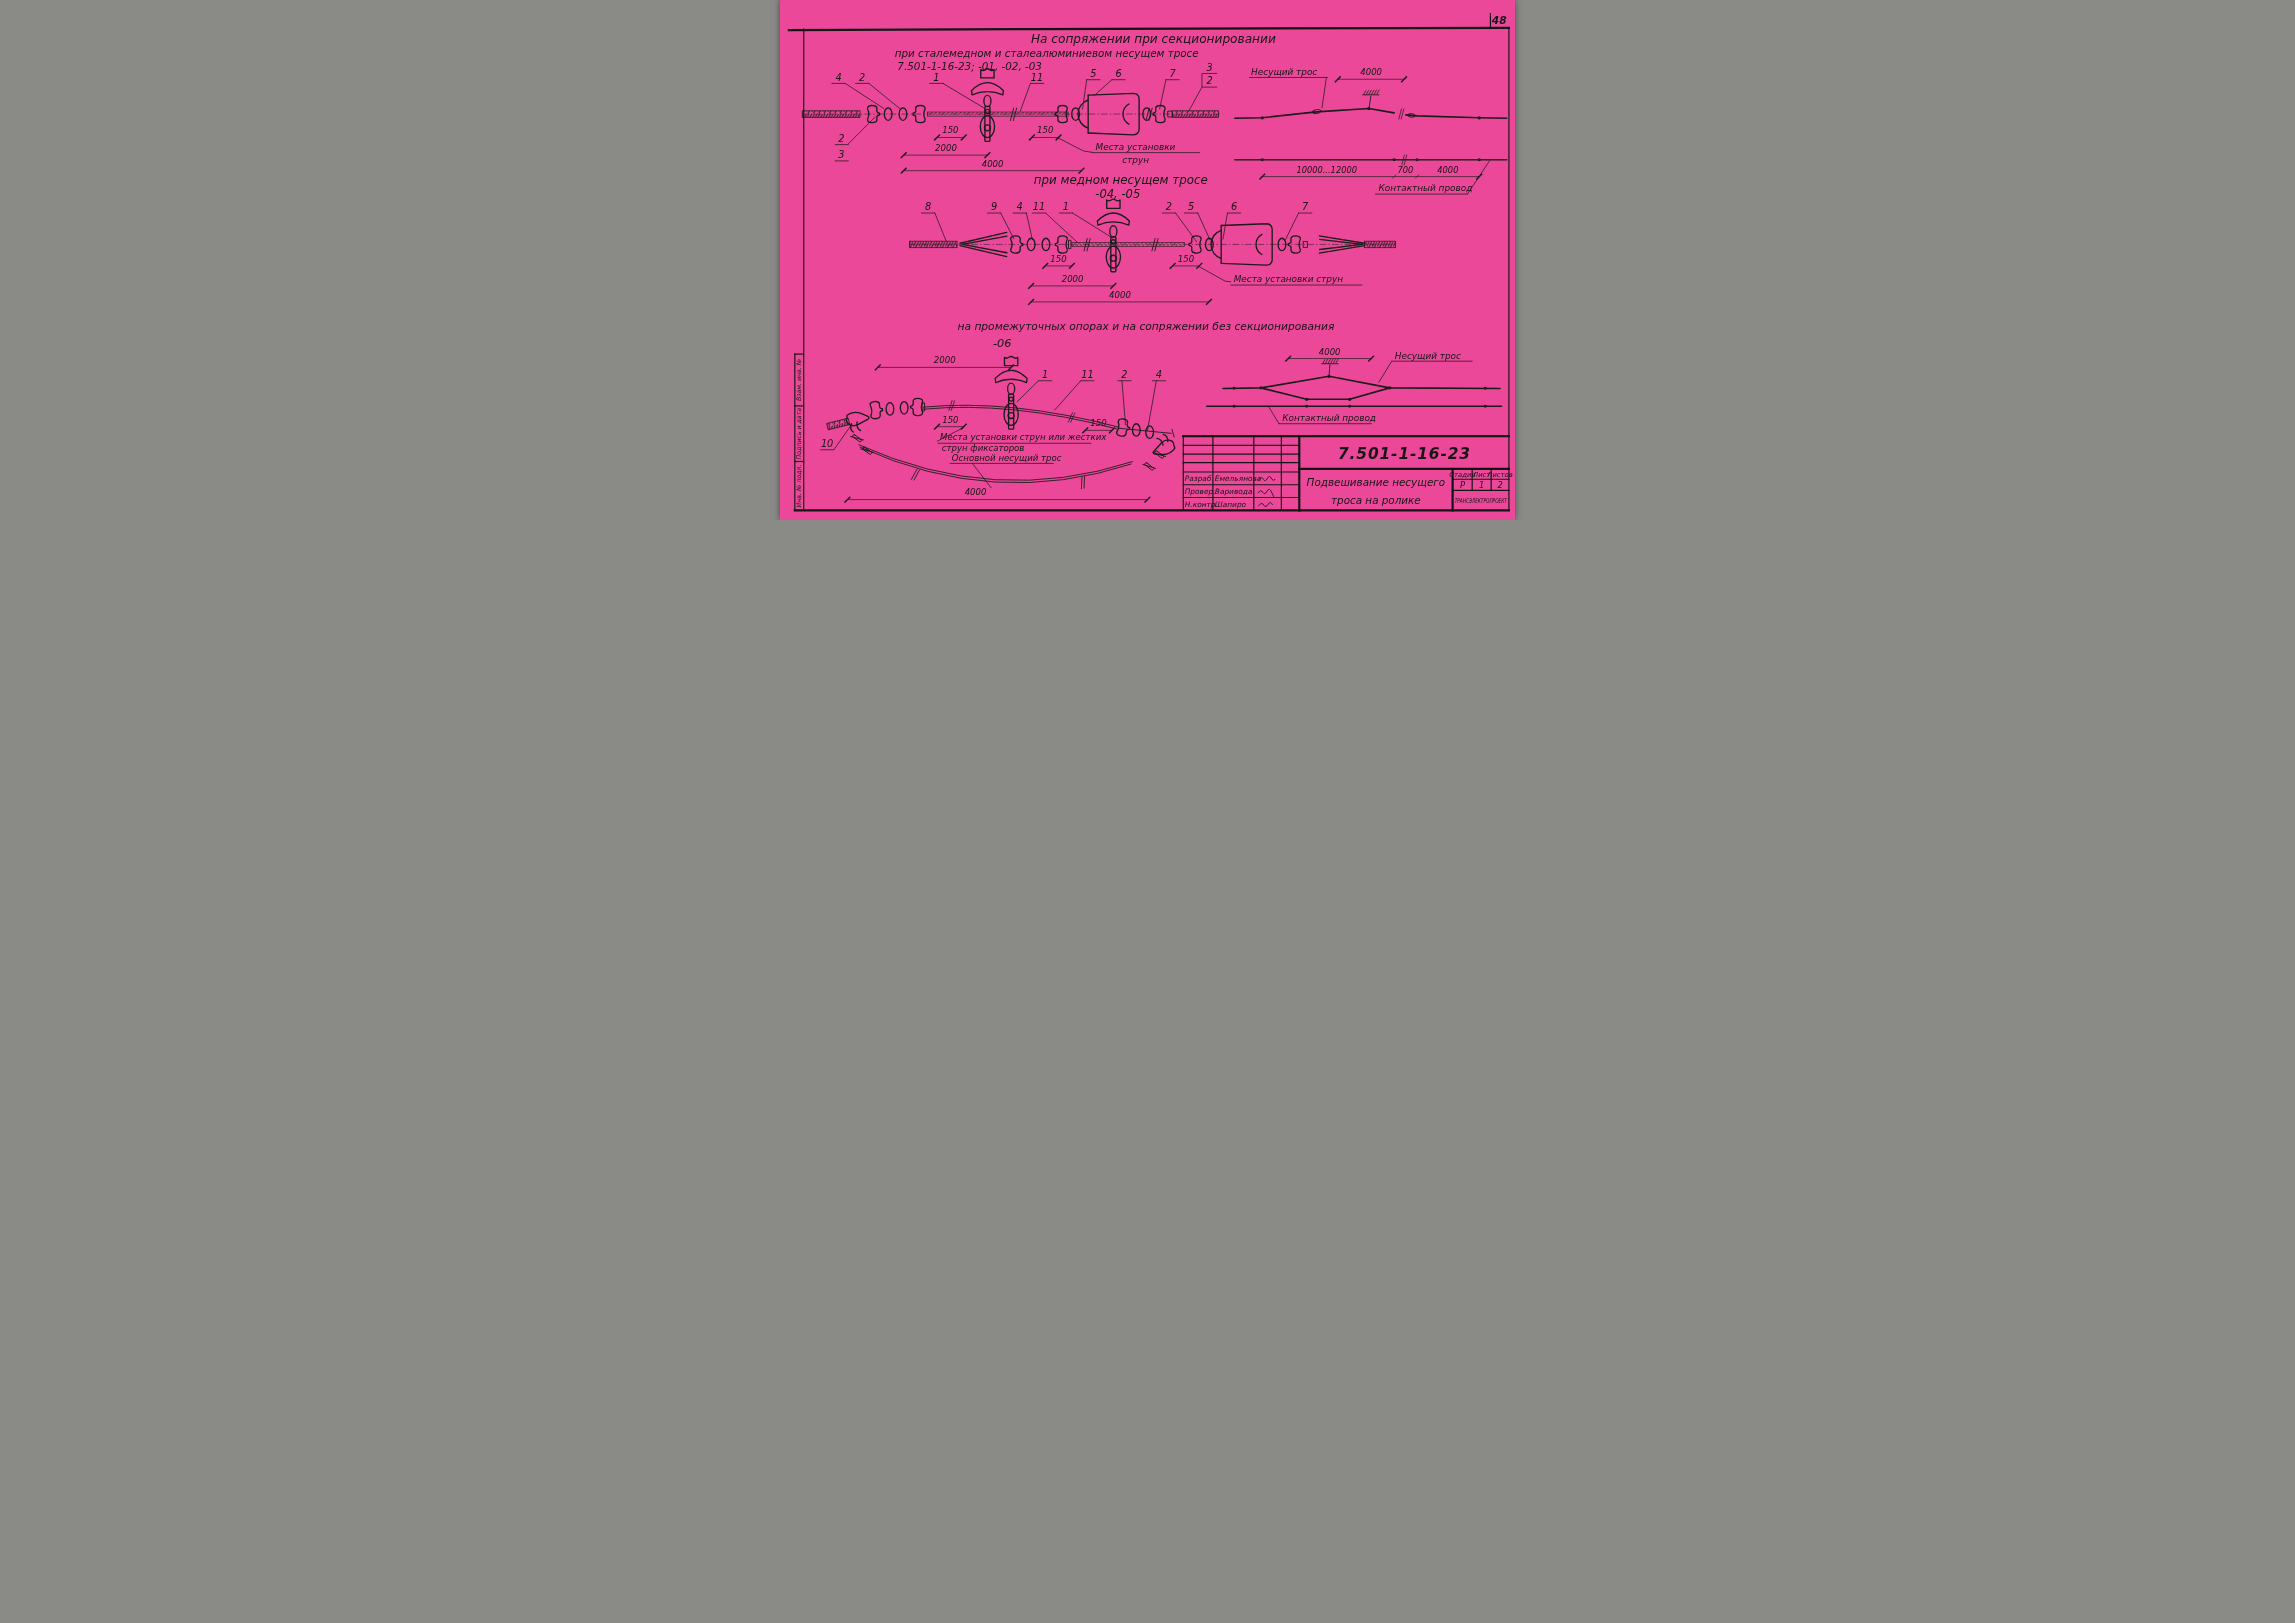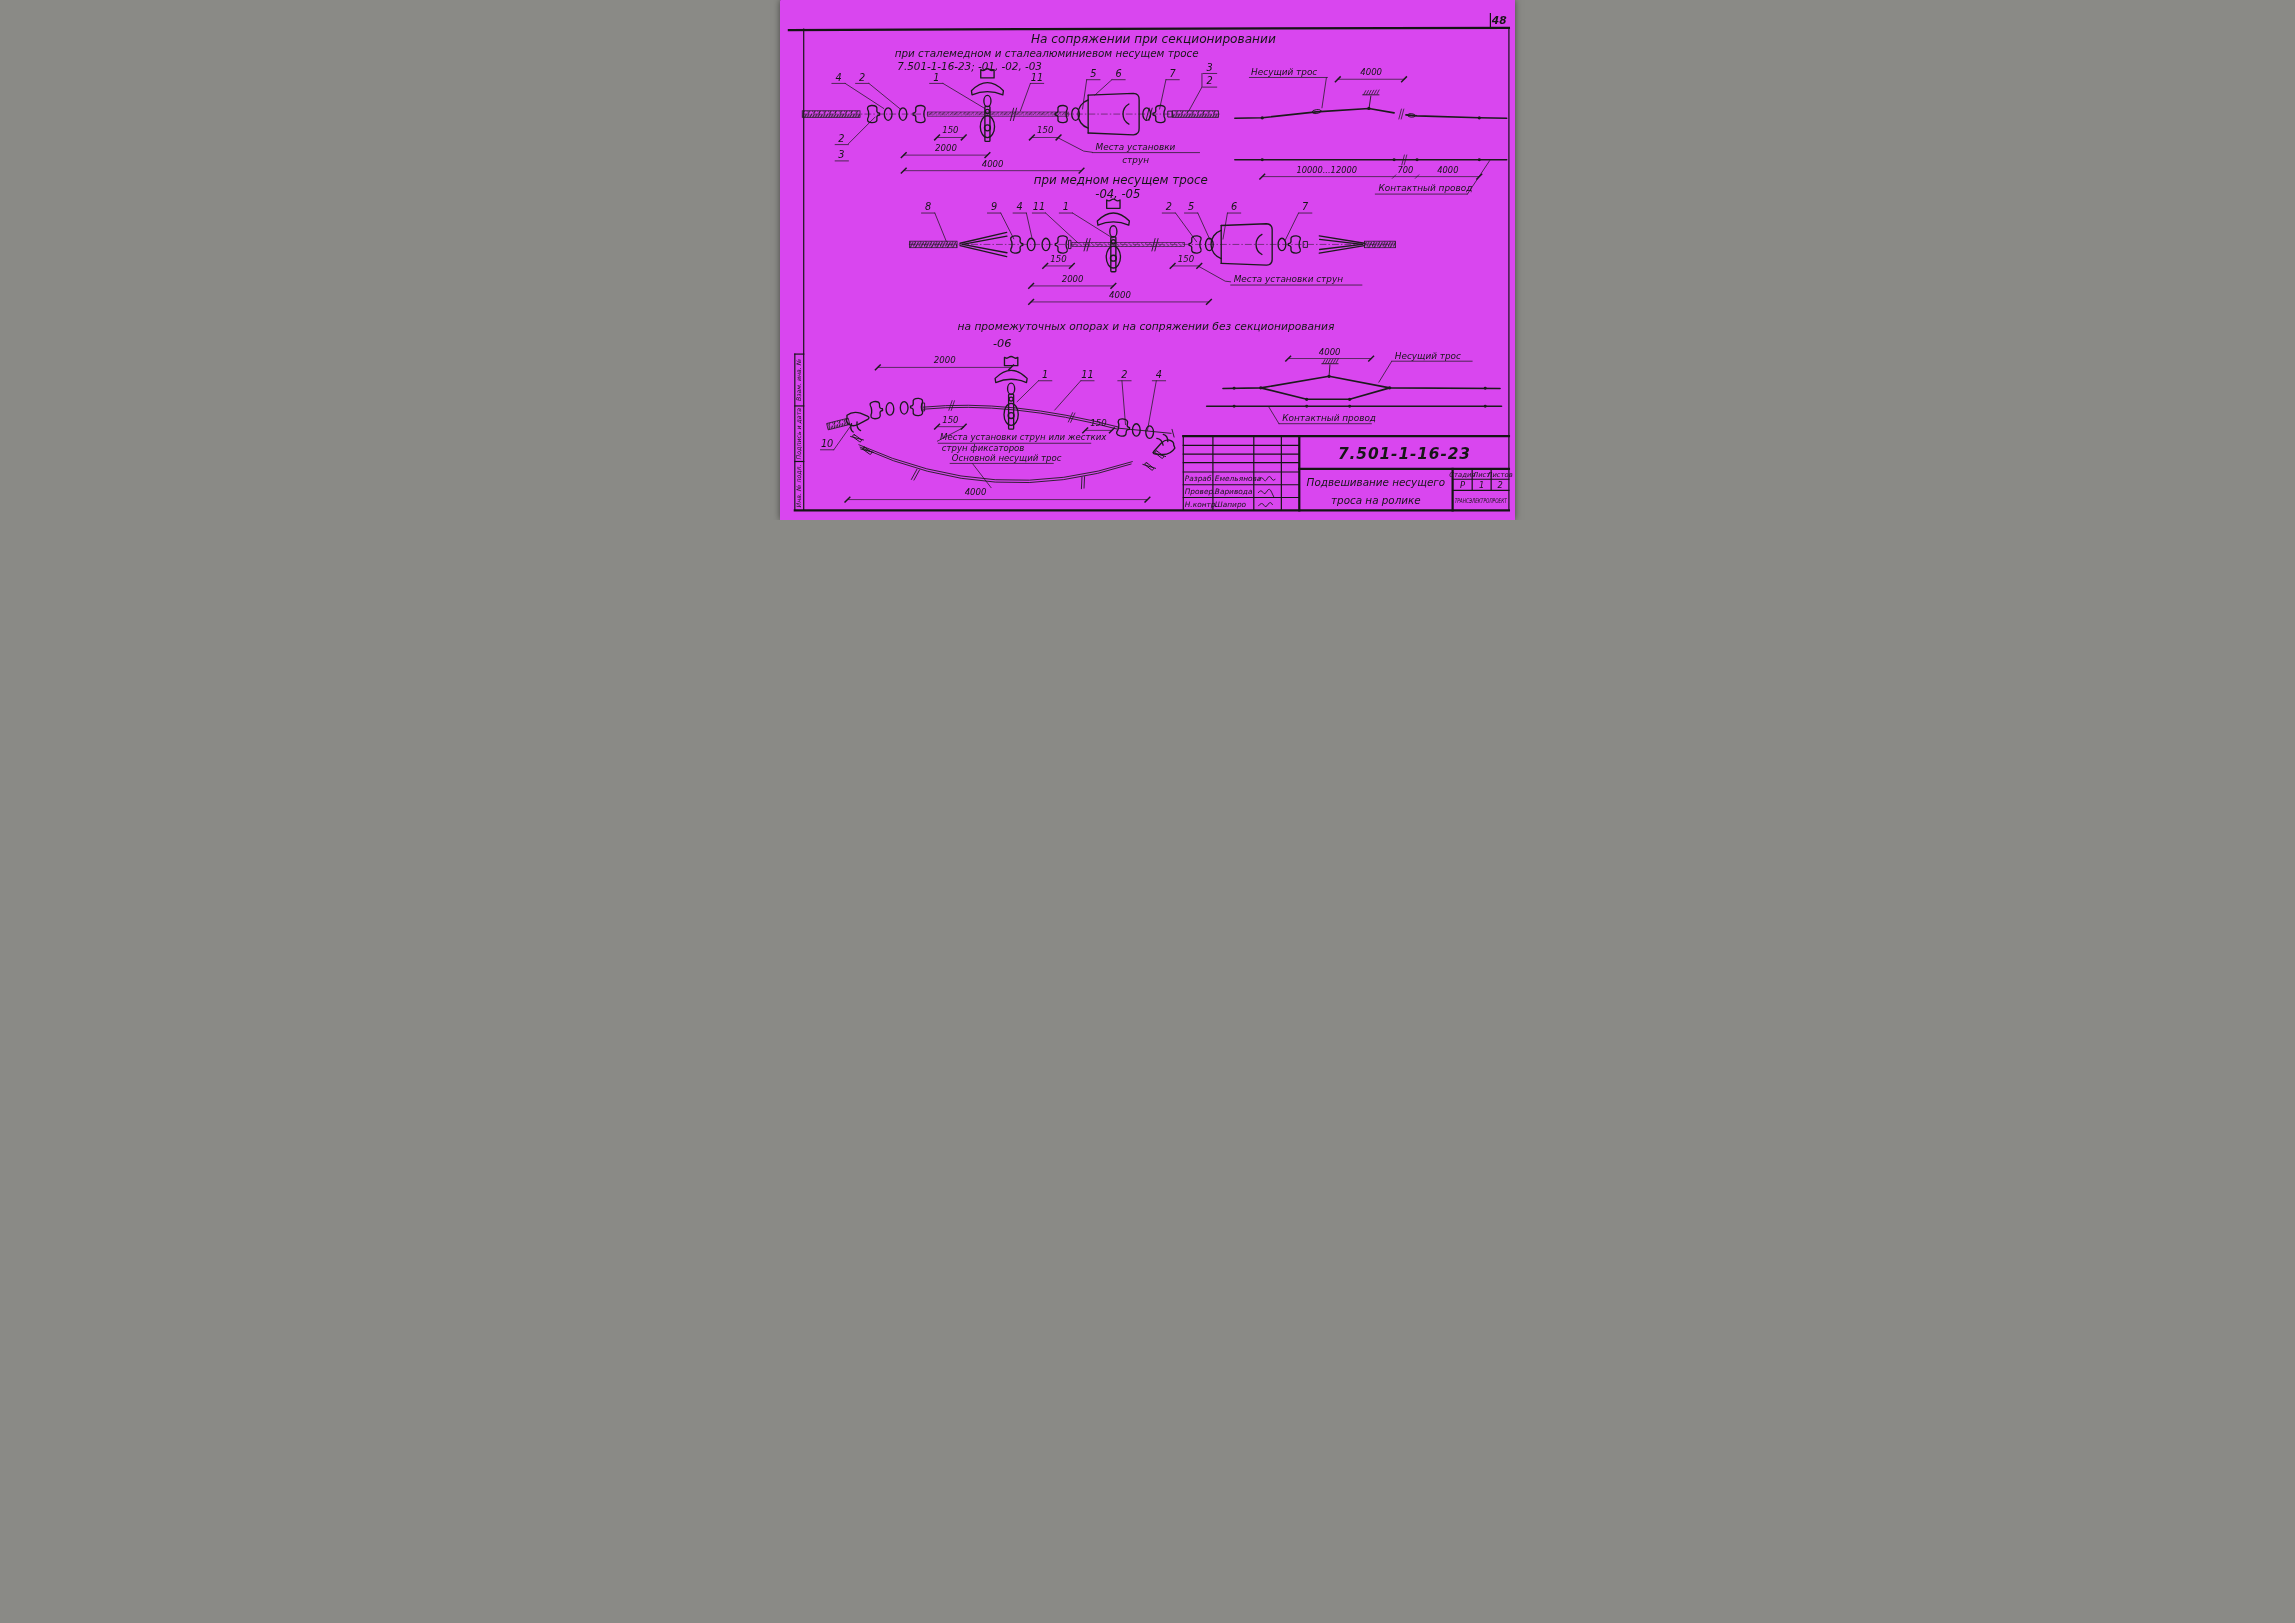--- a/index.html
+++ b/index.html
@@ -1,16 +1,16 @@
 <!DOCTYPE html>
 <html style="font-size:7.4px"><head>
 <meta charset="utf-8">
 <style>
   html,body{margin:0;padding:0;background:#8a8a86;}
-  .sheet{width:735px;max-width:100%;margin:0 auto;background:#d946ef;box-shadow:0 0 6.5px rgba(0,0,0,.5);}
+  .sheet{width:735px;max-width:100%;margin:0 auto;background:#ec4899;box-shadow:0 0 6.5px rgba(0,0,0,.5);}
   svg{display:block;width:100%;height:auto;}
   
   .p,  .p *  {stroke:#1b1b1b;fill:none;stroke-width:9;stroke-linecap:round;stroke-linejoin:round;}
   .p2, .p2 * {stroke:#1b1b1b;fill:none;stroke-width:6;stroke-linecap:round;stroke-linejoin:round;}
   .thin,.thin*{stroke:#1b1b1b;fill:none;stroke-width:4;stroke-linecap:round;}
   .dim {stroke:#1b1b1b;fill:none;stroke-width:4.5;stroke-linecap:round;}
   .lead{stroke:#1b1b1b;fill:none;stroke-width:5;stroke-linecap:round;stroke-linejoin:round;}
   .wire{stroke:#1b1b1b;fill:none;stroke-width:11;stroke-linecap:round;stroke-linejoin:round;}
   .heavy{stroke:#141414;fill:none;stroke-width:15;stroke-linecap:square;}
   .mid{stroke:#141414;fill:none;stroke-width:8;stroke-linecap:square;}

